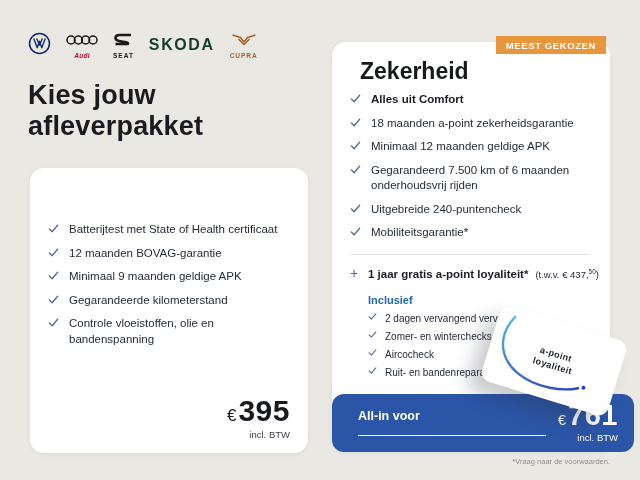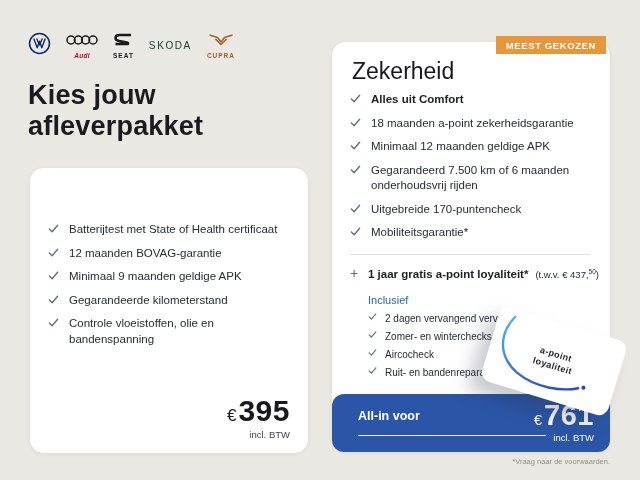--- a/index.html
+++ b/index.html
@@ -10,33 +10,33 @@
     -webkit-font-smoothing:antialiased;
   }
   .stage{position:absolute;inset:0;width:640px;height:480px;}
 
   
   .brands{position:absolute;left:28px;top:30px;display:flex;align-items:center;gap:15px;}
   .brand{display:flex;flex-direction:column;align-items:center;justify-content:center;min-height:30px;}
   .brand-label{font-size:6.5px;font-weight:700;letter-spacing:1px;margin-top:2px;color:#1a1a1a;}
   .audi-label{color:#bb0a30;letter-spacing:.3px;font-style:italic;}
   .cupra-label{color:#a2602e;}
-  .skoda-text{font-size:10px;font-weight:400;letter-spacing:1.6px;color:#143c30;}
+  .skoda-text{font-size:16px;font-weight:700;letter-spacing:1.6px;color:#143c30;}
 
   
   .headline{
     position:absolute;left:28px;top:80px;width:280px;
     font-size:27px;line-height:1.16;font-weight:600;color:#191b20;letter-spacing:.2px;
   }
 
   
   .card{position:absolute;background:#fff;border-radius:14px;box-shadow:0 1px 5px rgba(0,0,0,.06);}
   .card-comfort{left:30px;top:168px;width:278px;height:285px;}
   .card-zekerheid{left:332px;top:42px;width:278px;height:410px;}
-  .card-title{position:absolute;left:20px;top:16px;font-size:23px;font-weight:400;color:#17191f;margin:0;}
+  .card-title{position:absolute;left:28px;top:16px;font-size:23px;font-weight:700;color:#17191f;margin:0;}
 
   ul.checklist{list-style:none;margin:0;padding:0;position:absolute;left:18px;right:0;}
   .cl-comfort{top:54px;}
   .cl-zekerheid{top:50px;}
   .row{display:flex;gap:9px;margin-bottom:8px;}
   .chk{flex:0 0 12px;margin-top:1px;}
   .chk svg{width:11px;height:11px;display:block;}
   .chk path{fill:none;stroke:#5c6d8f;stroke-width:1.5;stroke-linecap:round;stroke-linejoin:round;}
   .txt{font-size:11.5px;line-height:1.35;color:#262c38;max-width:228px;}
   .txt.bold{font-weight:700;color:#1b1e24;}
@@ -54,42 +54,42 @@
     background:#e8963c;color:#fff;font-size:9.5px;font-weight:700;letter-spacing:.6px;
     padding:4px 10px 3px;border-radius:0;white-space:nowrap;
   }
   .divider{position:absolute;left:18px;right:20px;top:212px;height:1px;background:#e4e3df;}
   .bonus{position:absolute;left:18px;right:12px;top:224px;display:flex;align-items:baseline;gap:7px;}
   .plus{font-size:14px;font-weight:400;color:#5c6d8f;flex:0 0 11px;line-height:1;}
   .bonus-label{font-size:11.5px;font-weight:700;color:#1b1e24;white-space:nowrap;}
   .bonus-note{font-size:9.5px;color:#262c38;white-space:nowrap;}
   .bonus-note sup{font-size:6.5px;}
   .inclusief{position:absolute;left:36px;top:252px;}
-  .inclusief-label{font-size:11px;font-weight:400;color:#2268b5;margin-bottom:6px;}
+  .inclusief-label{font-size:11px;font-weight:700;color:#2268b5;margin-bottom:6px;}
   .subrow{display:flex;gap:7px;margin-bottom:5px;}
   .subrow .chk{flex:0 0 10px;margin-top:0;}
   .subrow .chk svg{width:9px;height:9px;}
   .subtxt{font-size:10px;line-height:1.3;color:#262c38;}
 
   
   .loyalty-card{
     position:absolute;left:156px;top:280px;width:132px;height:78px;z-index:3;
     background:#fff;border-radius:10px;transform:rotate(17deg);
     box-shadow:-10px 14px 18px rgba(40,45,60,.25);
   }
   .loyalty-card svg{position:absolute;inset:0;width:100%;height:100%;}
   .loyalty-text{
     position:absolute;inset:0;display:flex;flex-direction:column;align-items:center;justify-content:center;
     font-size:9px;font-weight:700;color:#1e2230;letter-spacing:.4px;line-height:1.3;text-align:center;
   }
 
   
   .blue-footer{
     position:absolute;left:0;top:352px;width:278px;height:58px;z-index:2;
-    background:#2b56a8;border-radius:12px;color:#fff;
+    background:#2b56a8;border-radius:12px;color:#fff;padding-left:24px;
   }
   .allin-label{position:absolute;left:26px;top:15px;font-size:12.5px;font-weight:700;}
   .allin-rule{position:absolute;left:26px;top:41px;width:188px;height:1px;background:rgba(255,255,255,.95);}
   .footer-price{position:absolute;right:16px;top:5px;text-align:right;}
   .footer-price .price-line{color:#fff;}
   .footer-price .euro{font-size:15px;}
   .footer-price .amount{font-size:29px;}
   .footer-price .price-note{color:#fff;font-size:9.5px;margin-top:0;}
 
   .footnote{position:absolute;right:30px;top:457px;font-size:7.5px;color:#90908a;}
@@ -236,21 +236,21 @@
             </svg>
           </span>
         <span class="txt">Gegarandeerd 7.500 km of 6 maanden onderhoudsvrij rijden</span>
         </li>
       <li class="row">
         <span class="chk">
             <svg viewBox="0 0 12 12">
               <path d="M1.5 6.5 L4.5 9.5 L10.5 2.5"></path>
             </svg>
           </span>
-        <span class="txt">Uitgebreide 170-puntencheck</span>
+        <span class="txt">Uitgebreide 240-puntencheck</span>
         </li>
       <li class="row">
         <span class="chk">
             <svg viewBox="0 0 12 12">
               <path d="M1.5 6.5 L4.5 9.5 L10.5 2.5"></path>
             </svg>
           </span>
         <span class="txt">Mobiliteitsgarantie*</span>
         </li>
     </ul>

